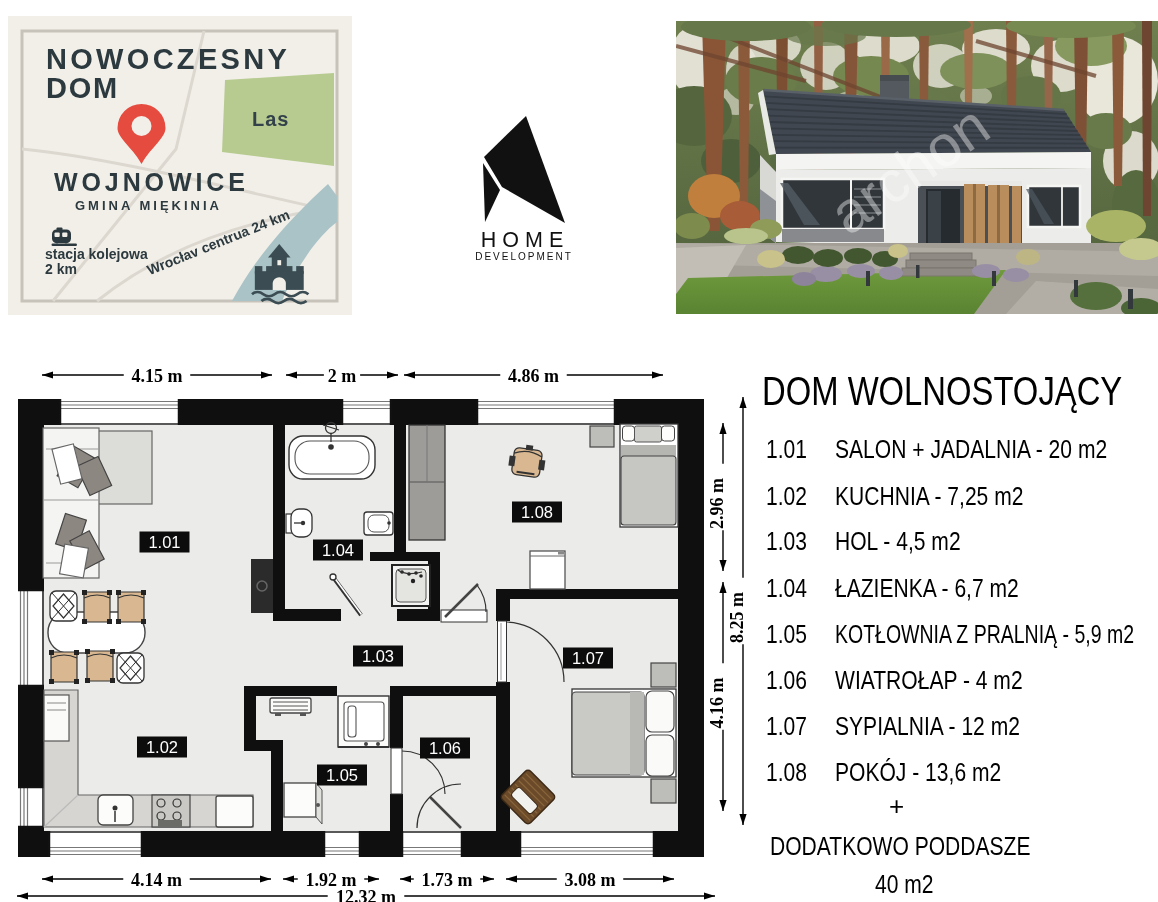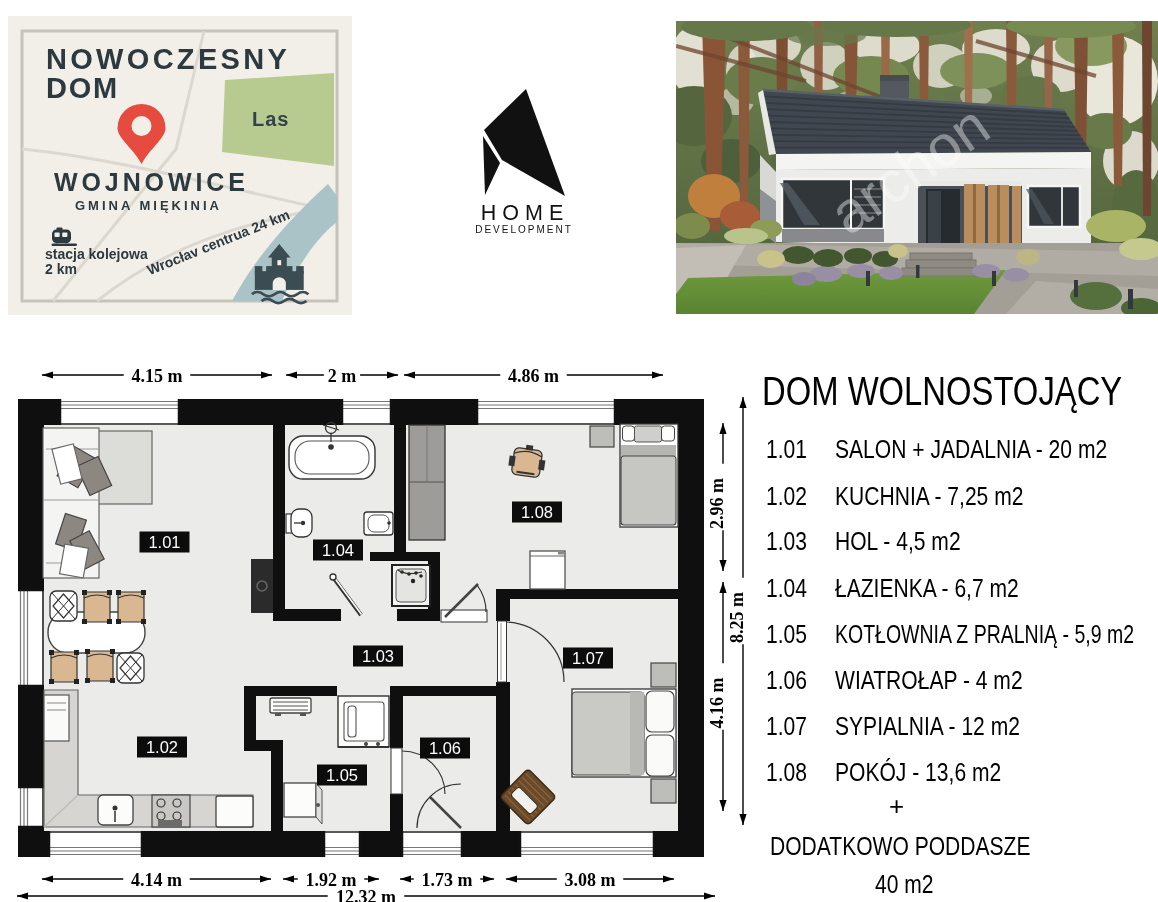--- a/index.html
+++ b/index.html
@@ -66,21 +66,21 @@
   </g>
 
   <text x="37" y="243" font-size="14" font-weight="bold" fill="#2c3a3f">stacja kolejowa</text>
 
   <text x="37" y="258" font-size="14" font-weight="bold" fill="#2c3a3f">2 km</text>
 
   <text x="211" y="231" font-size="14" font-weight="bold" fill="#2c3a3f" text-anchor="middle" transform="rotate(-22 211 228)">Wrocłav centrua 24 km</text>
 </svg>
 </div>
 
-<div class="abs" style="left:470px;top:75px;width:110px;height:165px;">
+<div class="abs" style="left:470px;top:102px;width:110px;height:165px;">
 <svg width="110" height="165" viewBox="0 0 110 165">
 
   <polygon points="56,14 14,55 32,85 95,121" fill="#111111"></polygon>
 
   <polygon points="13,61 30,88 15,120" fill="#111111"></polygon>
 
   <text x="55" y="145" font-size="21.5" letter-spacing="6" text-anchor="middle" fill="#111111">HOME</text>
 
   <text x="54" y="158" font-size="10" letter-spacing="2" text-anchor="middle" fill="#111111">DEVELOPMENT</text>
 </svg>

